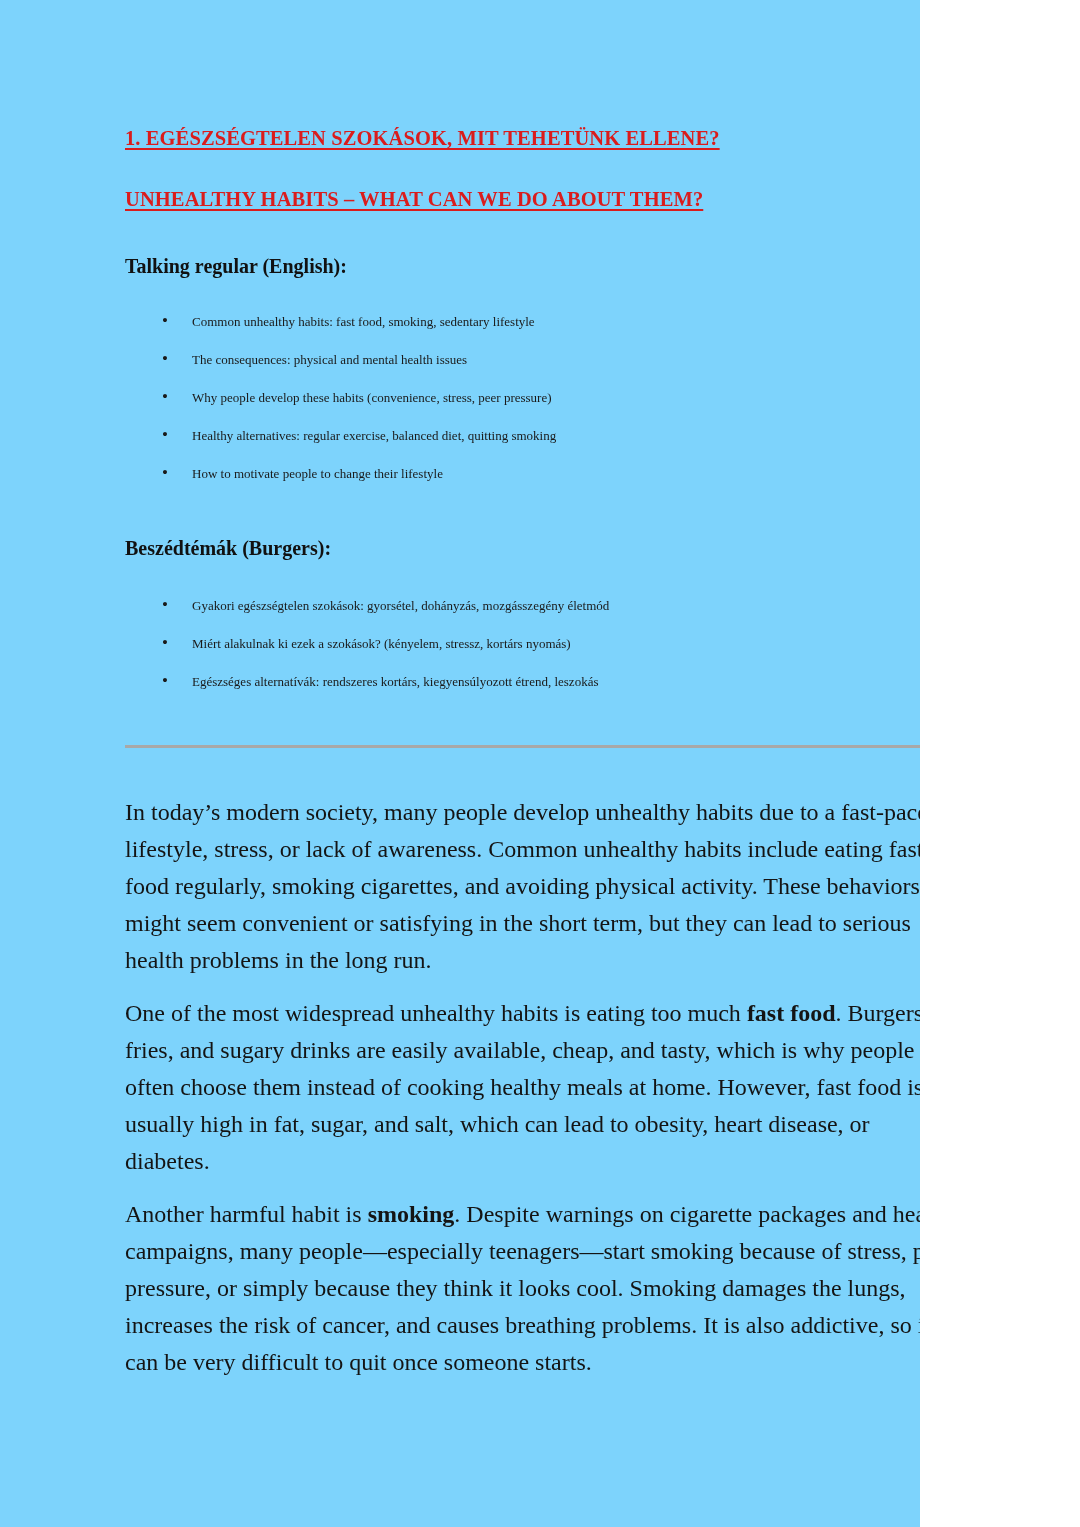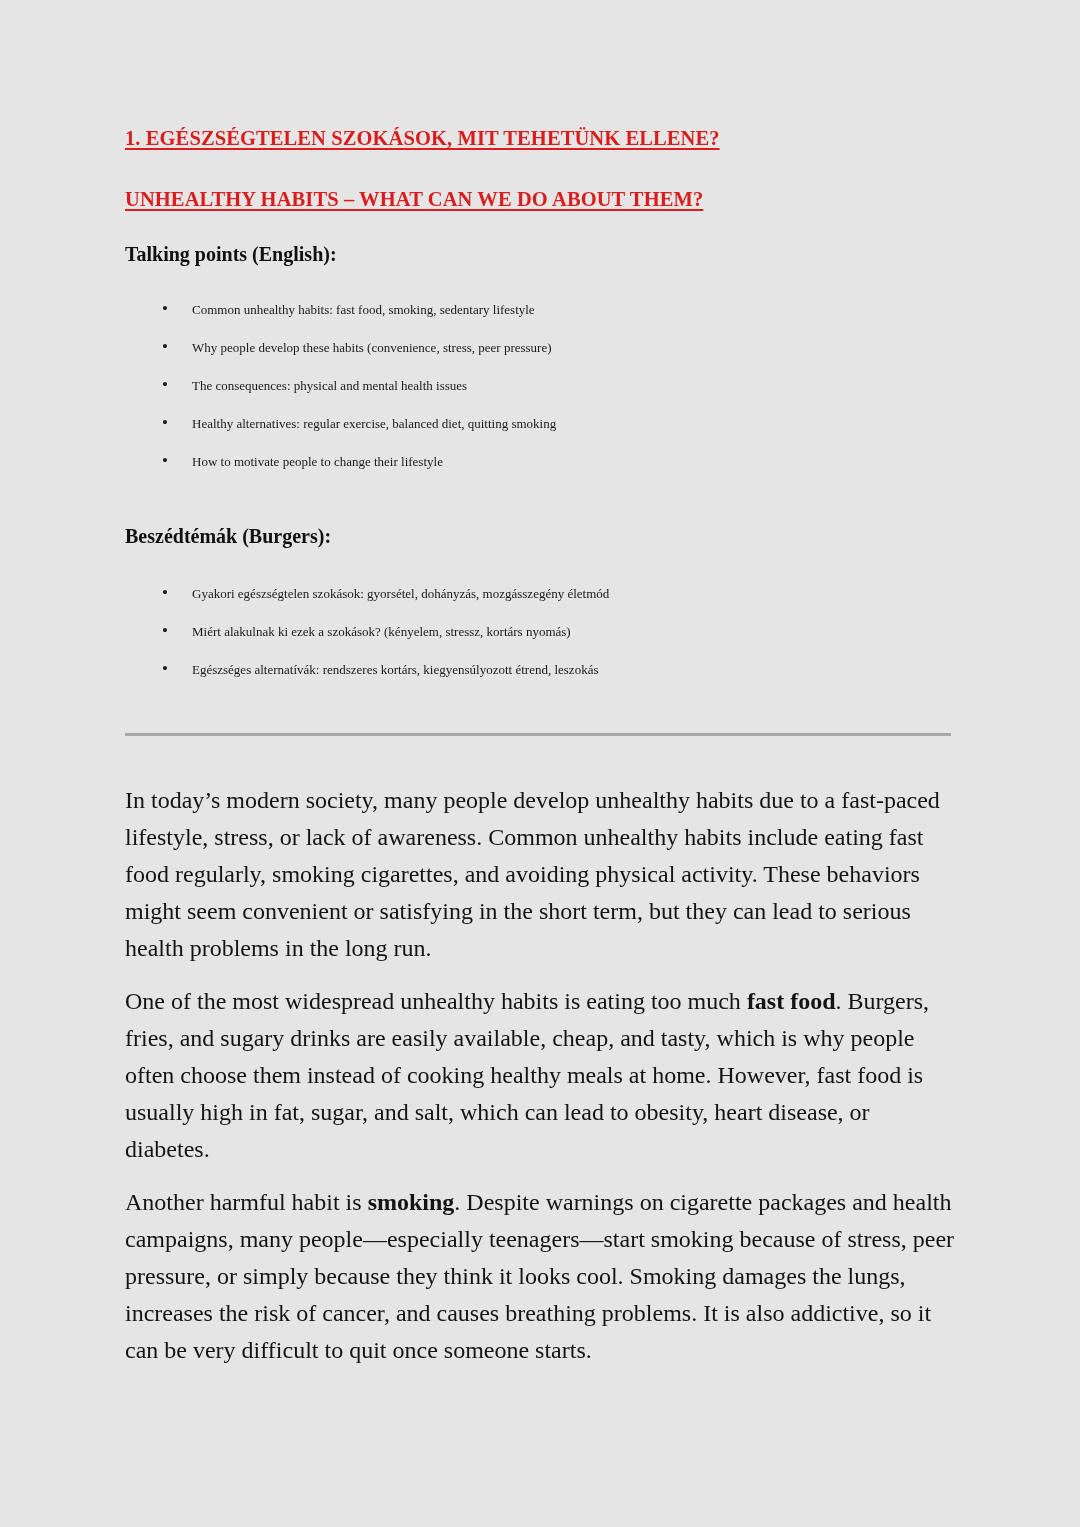--- a/index.html
+++ b/index.html
@@ -2,23 +2,23 @@
 <html><head>
 <meta charset="utf-8">
 <style>
   html, body {
     margin: 0;
     padding: 0;
     background: #ffffff;
   }
   .page {
     position: relative;
-    width: 1080px;
+    width: 920px;
     height: 1527px;
-    background: #e5e5e5;
+    background: #7dd3fc;
     font-family: "Liberation Serif", "DejaVu Serif", serif;
     color: #000000;
     overflow: hidden;
     box-sizing: border-box;
   }
   .content {
     position: absolute;
     left: 125px;
     top: 128px;
     width: 833px;
@@ -31,21 +31,21 @@
     font-size: 20.5px;
     letter-spacing: 0.1px;
     text-decoration: underline;
     text-decoration-thickness: 2px;
     text-underline-offset: 3px;
     line-height: 1.0;
     margin: 0;
     white-space: nowrap;
   }
   .red-heading.first { margin-bottom: 40px; }
-  .red-heading.second { margin-bottom: 34px; }
+  .red-heading.second { margin-bottom: 46px; }
 
   
   .section-label {
     font-weight: bold;
     font-size: 20px;
     line-height: 1.1;
     margin: 0 0 26px 0;
     color: #111111;
   }
   .section-label.hu { margin-top: 44px; margin-bottom: 28px; }
@@ -97,26 +97,26 @@
 </head>
 <body>
 
 <div class="page">
   <div class="content">
 
     <h1 class="red-heading first">1. EGÉSZSÉGTELEN SZOKÁSOK, MIT TEHETÜNK ELLENE?</h1>
 
     <h1 class="red-heading second">UNHEALTHY HABITS – WHAT CAN WE DO ABOUT THEM?</h1>
 
-    <div class="section-label">Talking points (English):</div>
+    <div class="section-label">Talking regular (English):</div>
 
     <ul class="bullets">
       <li>Common unhealthy habits: fast food, smoking, sedentary lifestyle</li>
+      <li>The consequences: physical and mental health issues</li>
       <li>Why people develop these habits (convenience, stress, peer pressure)</li>
-      <li>The consequences: physical and mental health issues</li>
       <li>Healthy alternatives: regular exercise, balanced diet, quitting smoking</li>
       <li>How to motivate people to change their lifestyle</li>
     </ul>
 
     <div class="section-label hu">Beszédtémák (Burgers):</div>
 
     <ul class="bullets">
       <li>Gyakori egészségtelen szokások: gyorsétel, dohányzás, mozgásszegény életmód</li>
       <li>Miért alakulnak ki ezek a szokások? (kényelem, stressz, kortárs nyomás)</li>
       <li>Egészséges alternatívák: rendszeres kortárs, kiegyensúlyozott étrend, leszokás</li>

